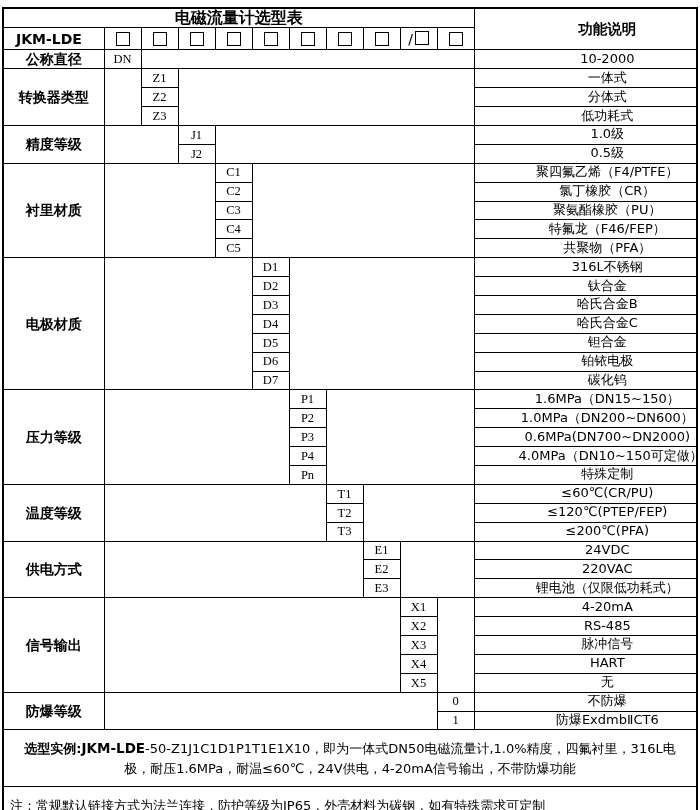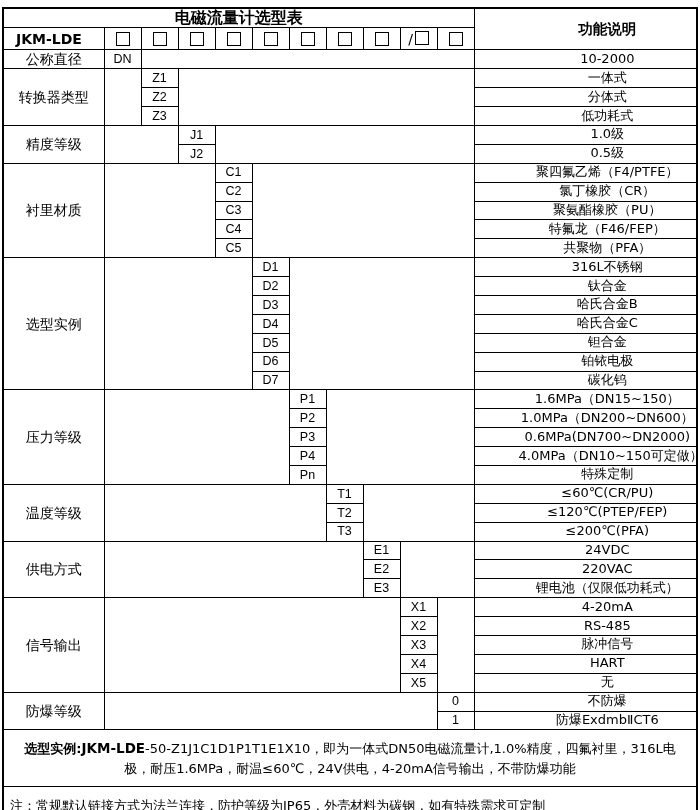--- a/index.html
+++ b/index.html
@@ -17,22 +17,22 @@
     font-size: 13px; line-height: 1.15; overflow: hidden; white-space: nowrap;
   }
   tr.r-title  { height: 17px; }
   tr.r-model  { height: 22px; }
   tr.r-body   { height: 18.9px; }
   tr.r-example{ height: 57px; margin-top: 32px; }
   tr.r-note   { height: 22px; }
   td.title    { font-weight: bold; font-size: 16px; }
   td.fn-header{ font-weight: bold; font-size: 14.5px; padding-left: 44px; }
   td.model    { text-align: left; padding-left: 12px; font-weight: bold; font-size: 14px; }
-  td.cat      { font-size: 14px; }
-  td.code     { font-family: Liberation Sans, sans-serif; font-size: 12.5px; }
+  td.cat      { font-size: 14px; font-weight: bold; }
+  td.code     { font-family: Liberation Serif, serif; font-size: 12.5px; }
   td.desc     { font-size: 13px; padding-left: 44px; }
   td.cb-cell  { font-size: 14px; }
   .cb {
     display: inline-block; width: 12px; height: 12px;
     border: 1.5px solid #000; background: #fff; vertical-align: middle;
     margin-top: -2px;
   }
   .cb-slash { display: inline-block; margin-right: 2px; font-size: 14px; vertical-align: middle; }
   td.example {
     white-space: normal; text-align: center; padding: 3px 10px;
@@ -128,21 +128,21 @@
         </tr>
         <tr class="r-body">
           <td class="code">C4</td>
           <td class="desc">特氟龙（F46/FEP）</td>
         </tr>
         <tr class="r-body">
           <td class="code">C5</td>
           <td class="desc">共聚物（PFA）</td>
         </tr>
         <tr class="r-body">
-          <td class="cat" rowspan="7">选型实例</td>
+          <td class="cat" rowspan="7">电极材质</td>
           <td class="empty" colspan="4" rowspan="7"></td>
           <td class="code">D1</td>
           <td class="empty" colspan="5" rowspan="7"></td>
           <td class="desc">316L不锈钢</td>
         </tr>
         <tr class="r-body">
           <td class="code">D2</td>
           <td class="desc">钛合金</td>
         </tr>
         <tr class="r-body">

